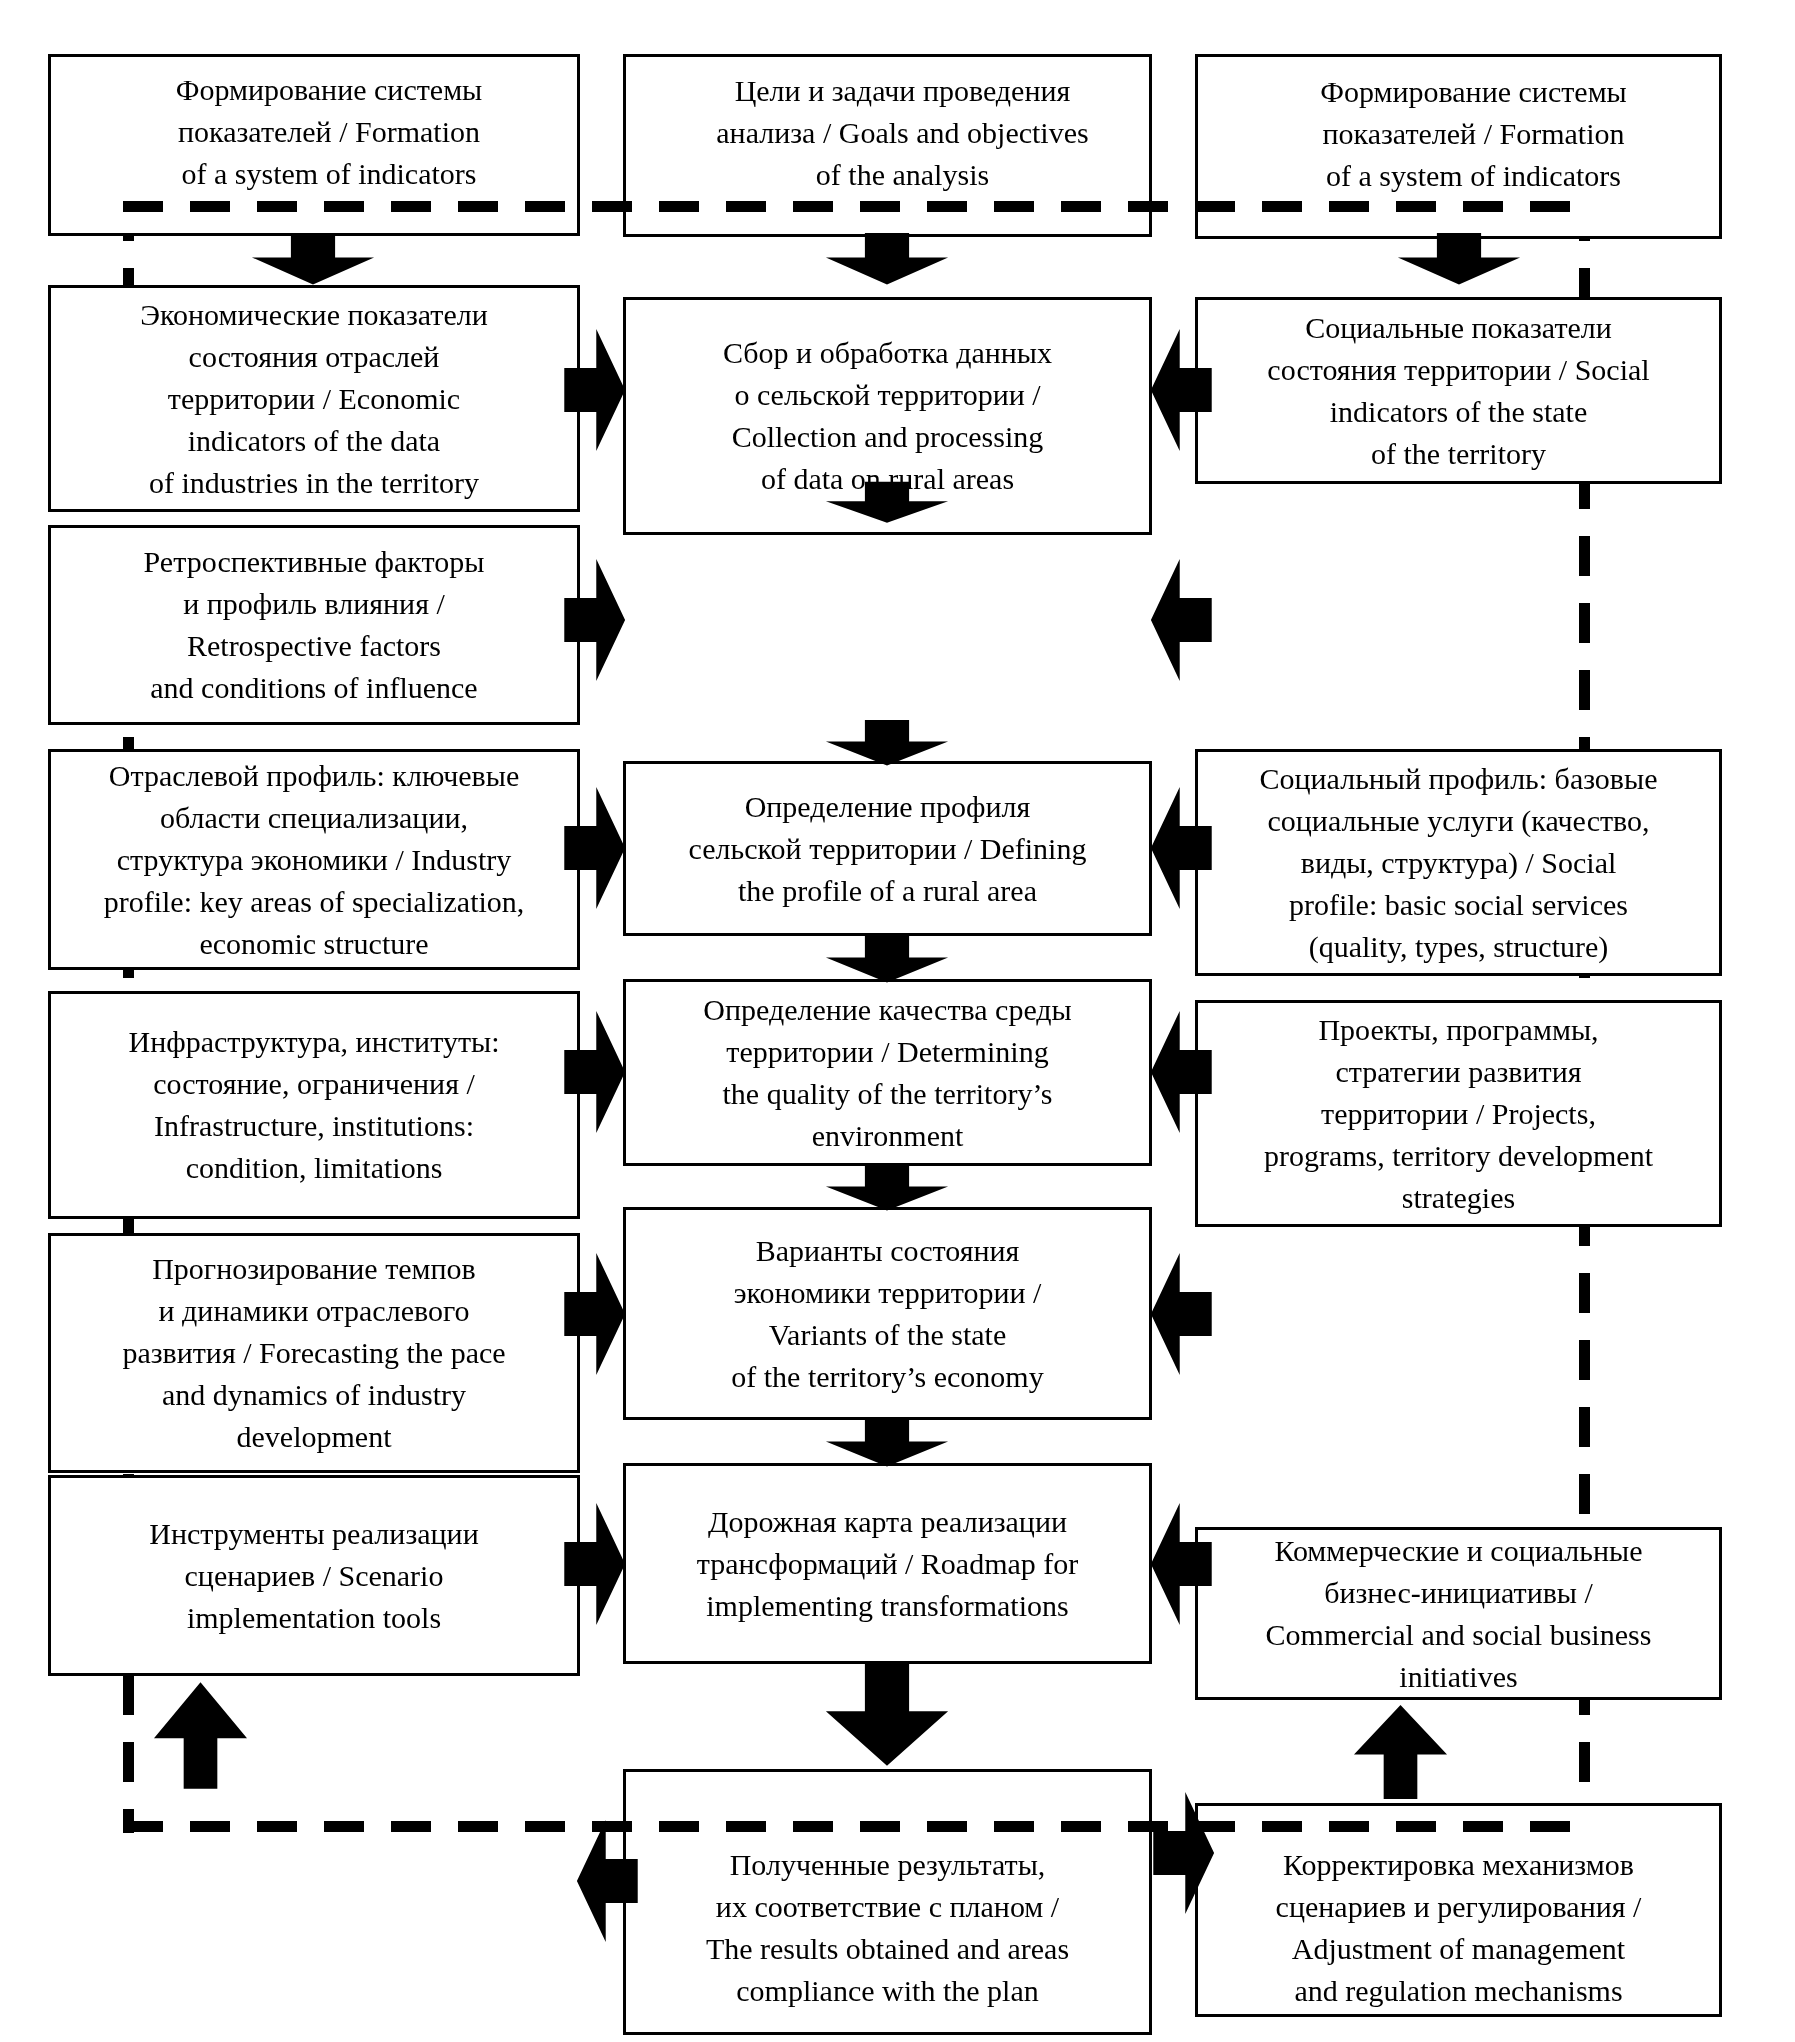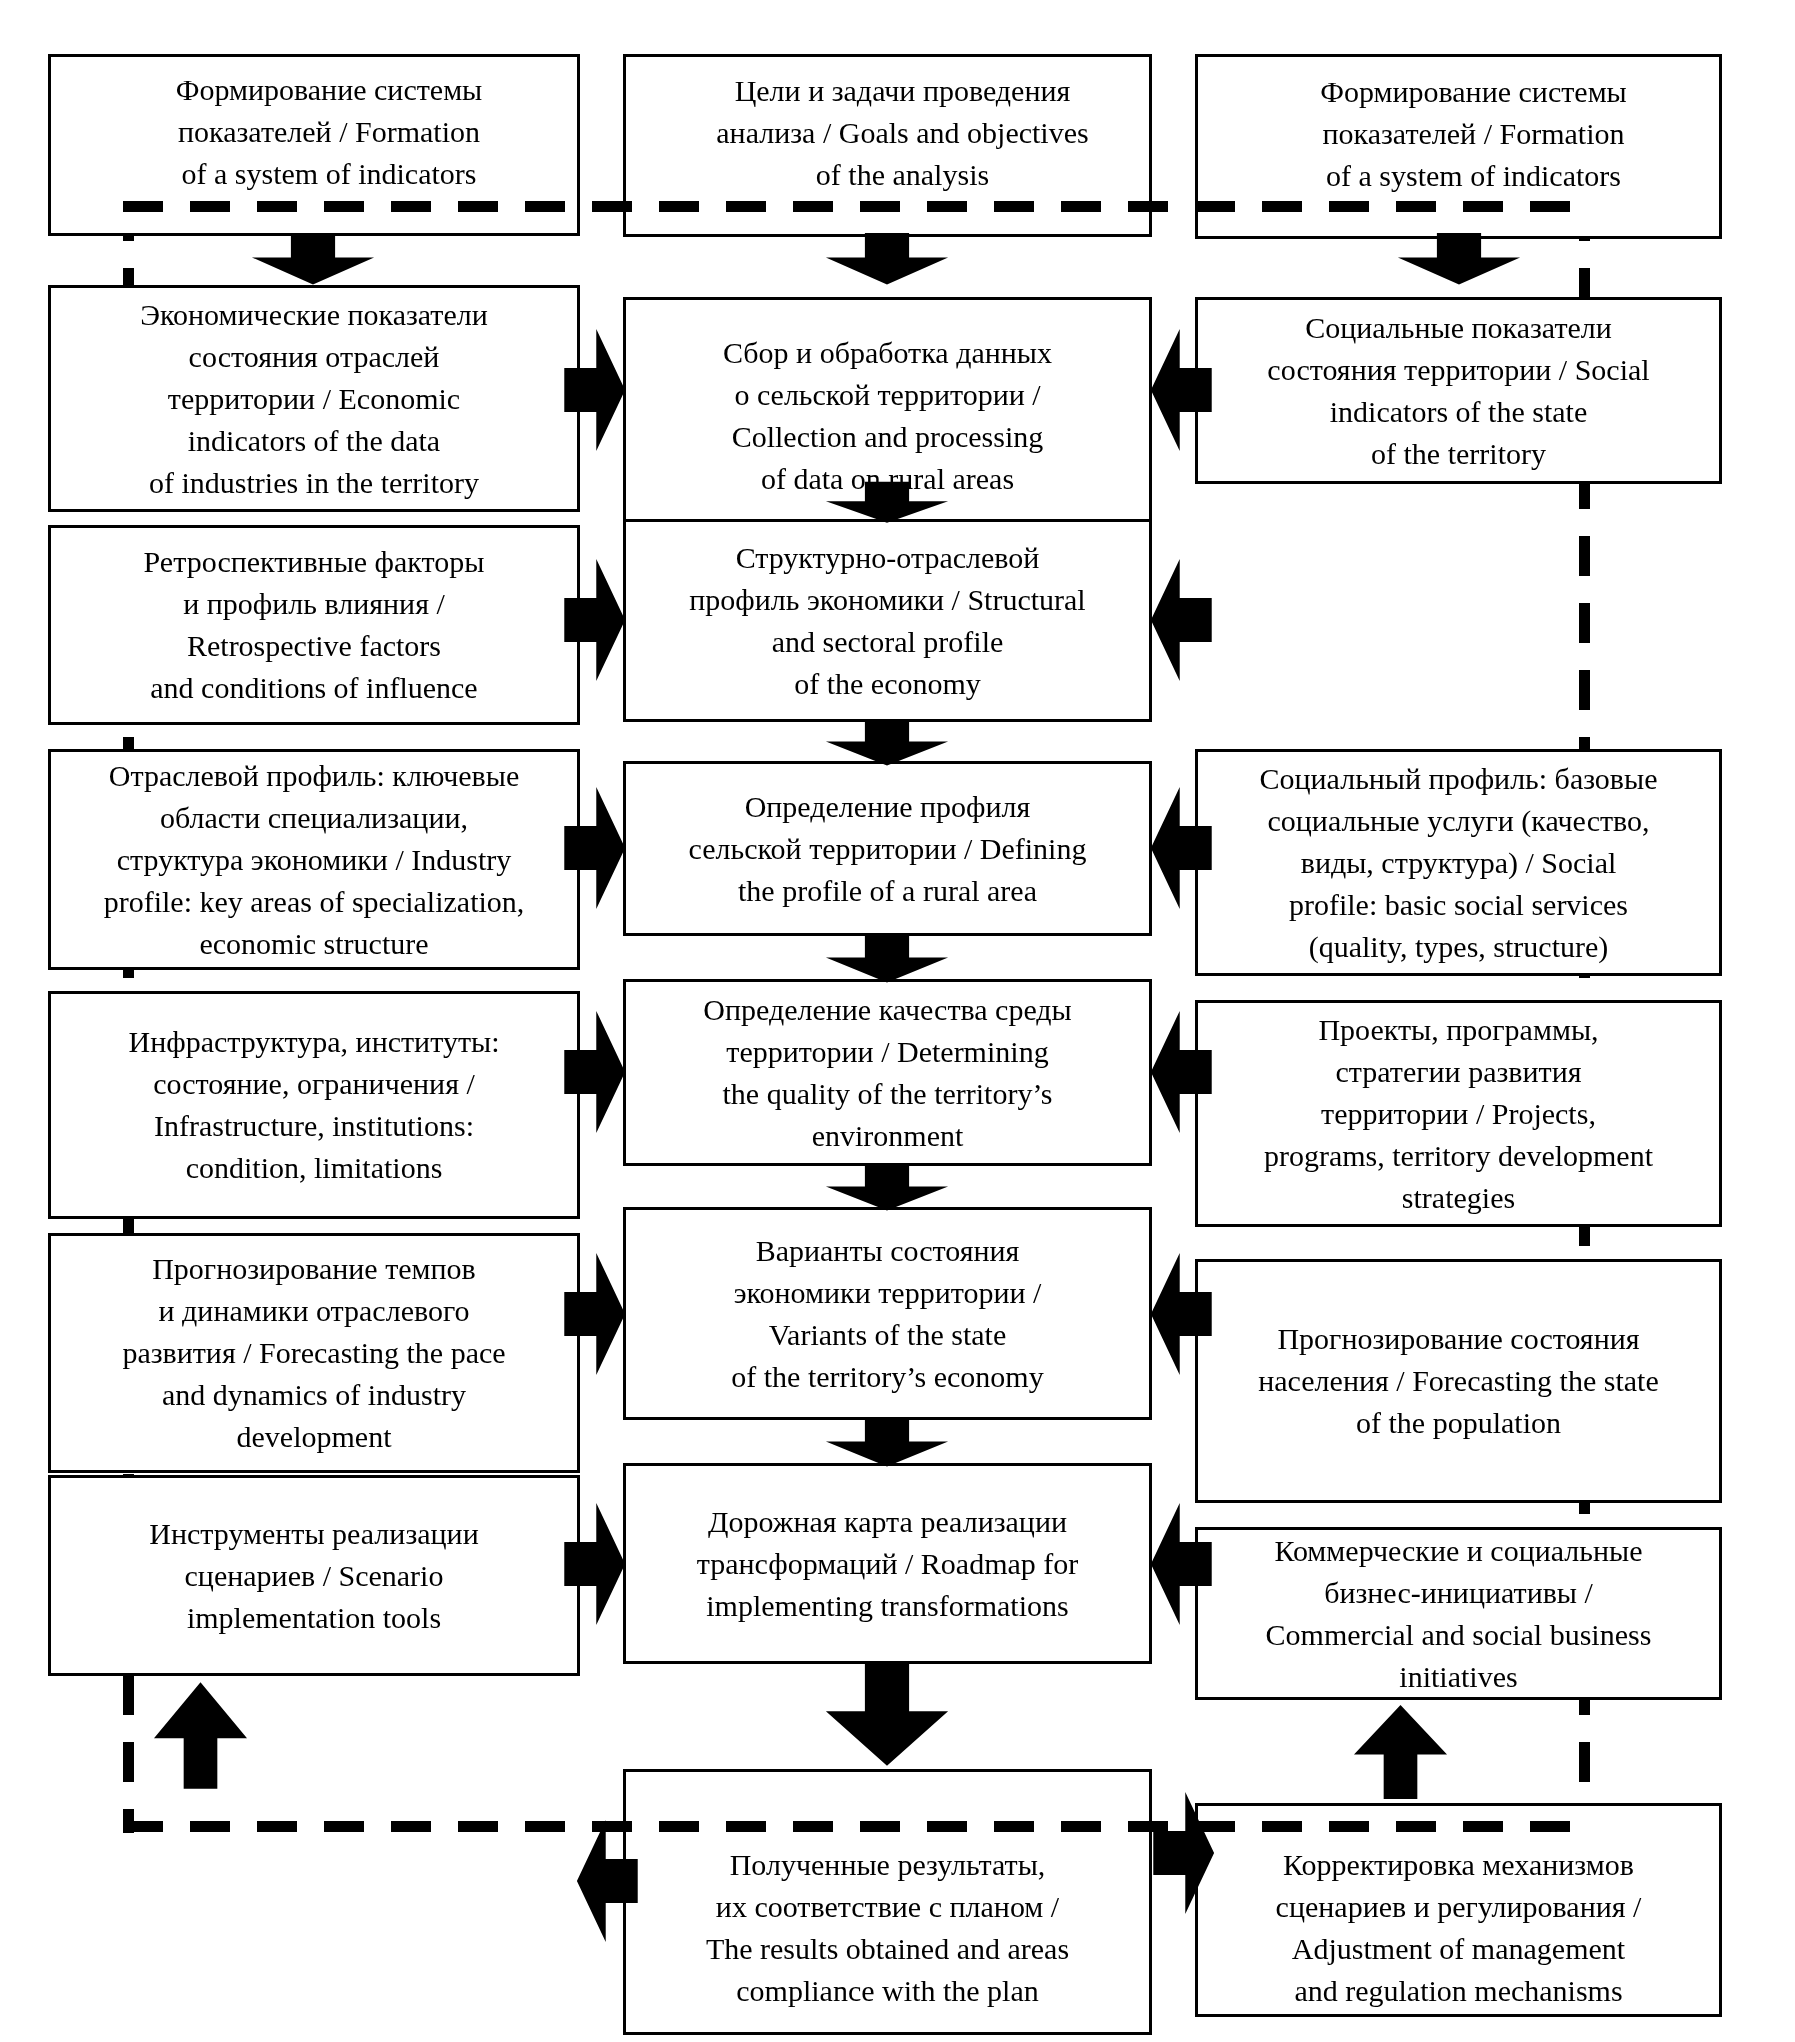--- a/index.html
+++ b/index.html
@@ -86,26 +86,20 @@
       <div class="box-text pb30">Цели и задачи проведения
 анализа / Goals and objectives
 of the analysis</div>
     </div>
   <div class="box" style="left:623px;top:297px;width:529px;height:238px">
       <div class="box-text">Сбор и обработка данных
 о сельской территории /
 Collection and processing
 of data on rural areas</div>
     </div>
-  <div class="box" style="left:623px;top:519px;width:529px;height:203px">
-      <div class="box-text">Структурно-отраслевой
-профиль экономики / Structural
-and sectoral profile
-of the economy</div>
-    </div>
   <div class="box" style="left:623px;top:761px;width:529px;height:175px">
       <div class="box-text">Определение профиля
 сельской территории / Defining
 the profile of a rural area</div>
     </div>
   <div class="box" style="left:623px;top:979px;width:529px;height:187px">
       <div class="box-text">Определение качества среды
 территории / Determining
 the quality of the territory’s
 environment</div>
@@ -146,25 +140,20 @@
 profile: basic social services
 (quality, types, structure)</div>
     </div>
   <div class="box" style="left:1195px;top:1000px;width:527px;height:227px">
       <div class="box-text">Проекты, программы,
 стратегии развития
 территории / Projects,
 programs, territory development
 strategies</div>
     </div>
-  <div class="box" style="left:1195px;top:1259px;width:527px;height:244px">
-      <div class="box-text">Прогнозирование состояния
-населения / Forecasting the state
-of the population</div>
-    </div>
   <div class="box" style="left:1195px;top:1527px;width:527px;height:173px">
       <div class="box-text">Коммерческие и социальные
 бизнес-инициативы /
 Commercial and social business
 initiatives</div>
     </div>
   <div class="box" style="left:1195px;top:1803px;width:527px;height:214px">
       <div class="box-text pt40">Корректировка механизмов
 сценариев и регулирования /
 Adjustment of management

